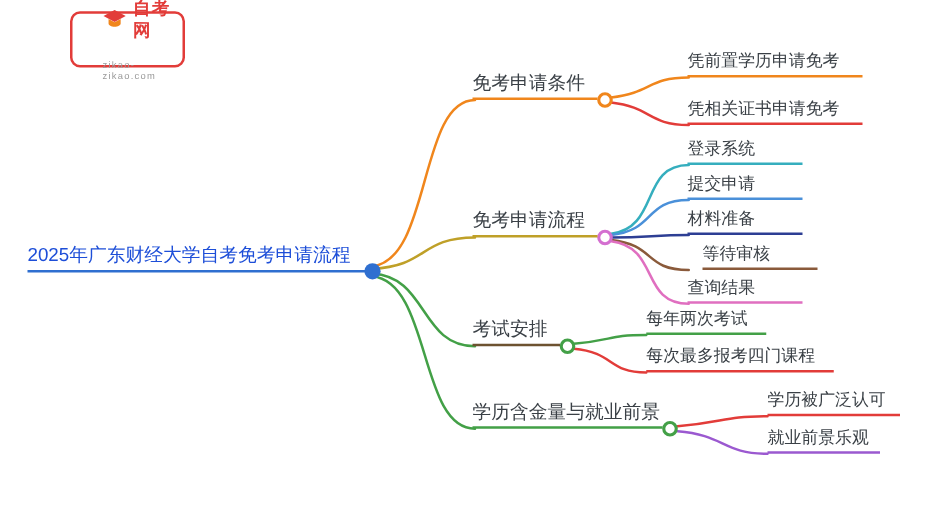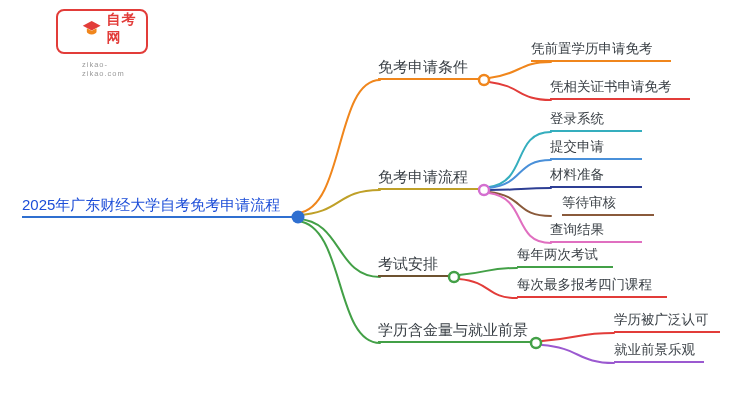--- a/index.html
+++ b/index.html
@@ -14,21 +14,21 @@
     padding-bottom:3px;white-space:nowrap;
     color:#3a4046;font-size:15px;line-height:1.1;
   }
   .sub{font-size:13.5px;}
   .root-label{font-size:15px;color:#1d4ed8;}
   svg.links{position:absolute;left:0;top:0;}
   
   .logo{
     position:absolute;left:56px;top:9px;width:92px;height:45px;
     border:2px solid #0ea5e9;border-radius:8px;box-sizing:border-box;
-    display:flex;flex-direction:column;align-items:center;justify-content:flex-start;
+    display:flex;flex-direction:column;align-items:center;justify-content:center;
     background:#fff;
     padding-left:24px;
   }
   .logo-row{display:flex;align-items:center;gap:5px;}
   .logo-title{color:#e23c39;font-weight:bold;font-size:14px;letter-spacing:1px;}
   .logo-sub{color:#9a9a9a;font-size:7.5px;letter-spacing:1px;margin-top:13px;}
 </style>
 </head>
 <body>
 
@@ -74,21 +74,21 @@
     <div class="logo-sub">zikao-zikao.com</div>
   </div>
 
   <div class="node root-label" style="left: 22px; top: 192px; width: 276px; height: 26px; border-bottom-color: rgb(47, 111, 208);">
     <span>2025年广东财经大学自考免考申请流程</span>
   </div>
 
   <div class="node" style="left: 378px; top: 54px; width: 100px; height: 26px; border-bottom-color: rgb(240, 134, 28);">
     <span>免考申请条件</span>
   </div>
-  <div class="node sub" style="left: 531px; top: 36px; width: 140px; height: 26px; border-bottom-color: rgb(240, 134, 28);">
+  <div class="node sub" style="left: 550px; top: 36px; width: 140px; height: 26px; border-bottom-color: rgb(240, 134, 28);">
     <span>凭前置学历申请免考</span>
   </div>
   <div class="node sub" style="left: 550px; top: 74px; width: 140px; height: 26px; border-bottom-color: rgb(226, 60, 57);">
     <span>凭相关证书申请免考</span>
   </div>
 
   <div class="node" style="left: 378px; top: 164px; width: 100px; height: 26px; border-bottom-color: rgb(191, 160, 40);">
     <span>免考申请流程</span>
   </div>
   <div class="node sub" style="left: 550px; top: 106px; width: 92px; height: 26px; border-bottom-color: rgb(53, 174, 190);">

